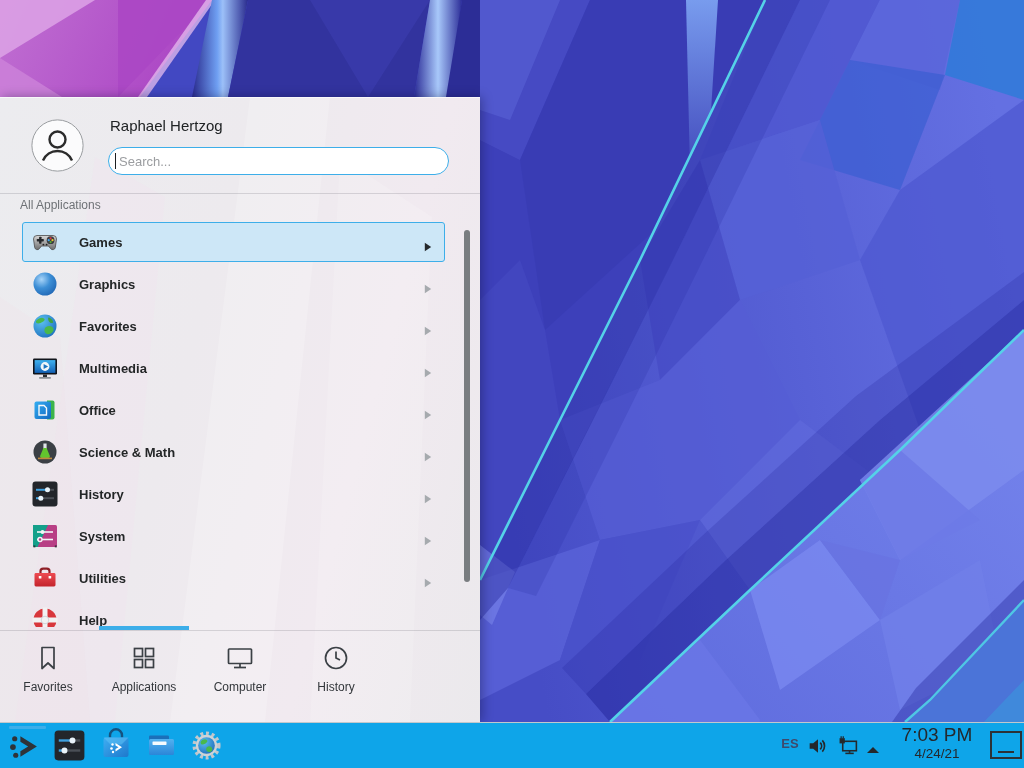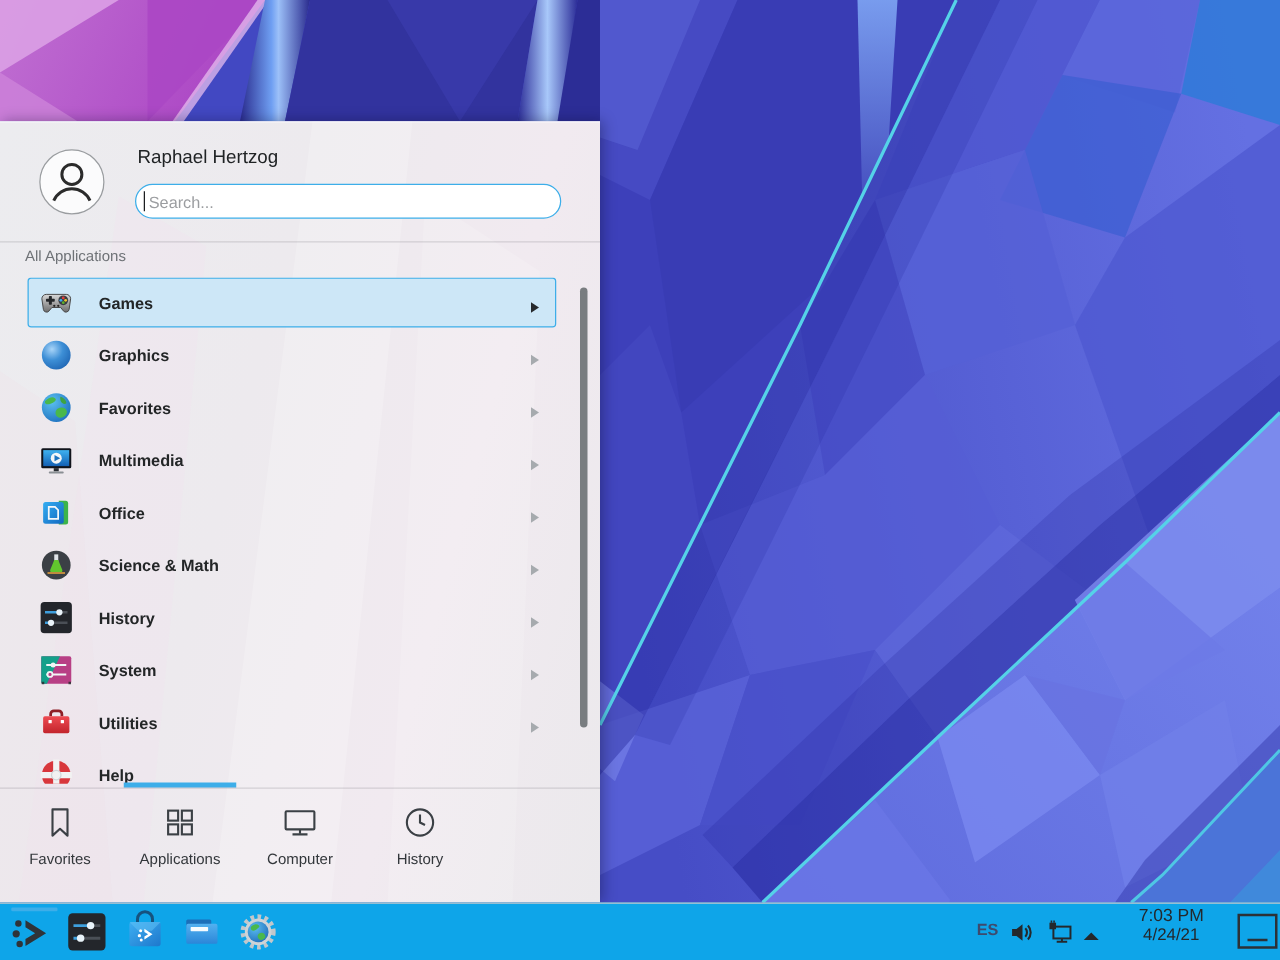--- a/index.html
+++ b/index.html
@@ -60,21 +60,21 @@
   
   .taskbar { position:absolute; left:0; top:722px; width:1024px; height:46px;
              background:#0ea5e9; border-top:1px solid #c2c8cc; }
   .tb-item { position:absolute; }
   .tb-active-line { position:absolute; left:9px; top:3px; width:37px; height:3px;
                     background:#3daee9; border-radius:1px; }
   .kbd-layout { position:absolute; left:778px; top:13px; width:24px; text-align:center;
                 font-size:13px; font-weight:bold; color:#3e4a6d; }
   .clock { position:absolute; left:888px; top:2px; width:98px; text-align:center;
            color:#24282c; line-height:1.1; }
-  .clock .time { font-size:14px; }
+  .clock .time { font-size:19px; }
   .clock .date { font-size:13.5px; margin-top:1px; }
   .show-desktop { position:absolute; left:990px; top:8px; width:32px; height:28px;
                   border:2px solid #2c3136; background:transparent; }
   .show-desktop i { position:absolute; left:50%; transform:translateX(-50%);
                     bottom:4px; width:16px; height:2px; background:#2c3136; }
 </style>
 </head>
 <body>
 
 <div class="screen">

